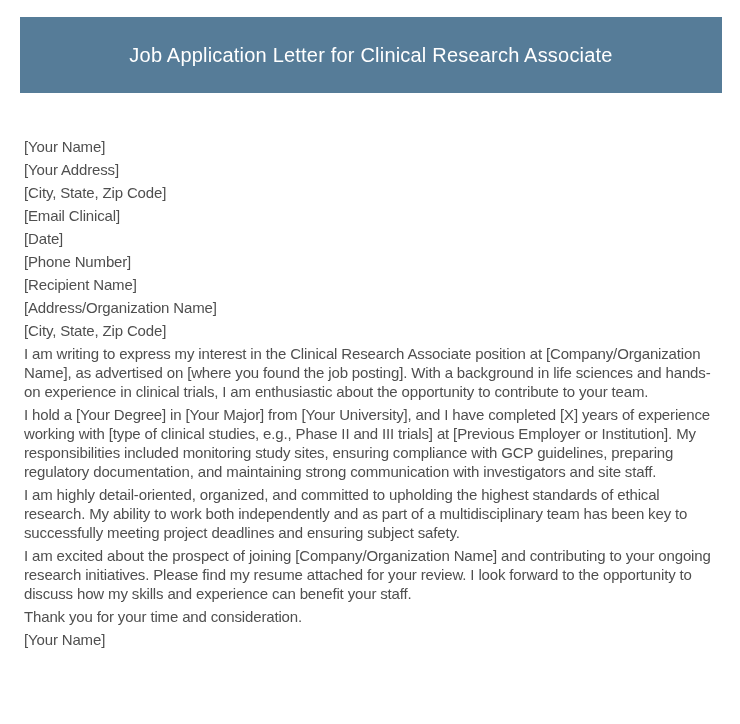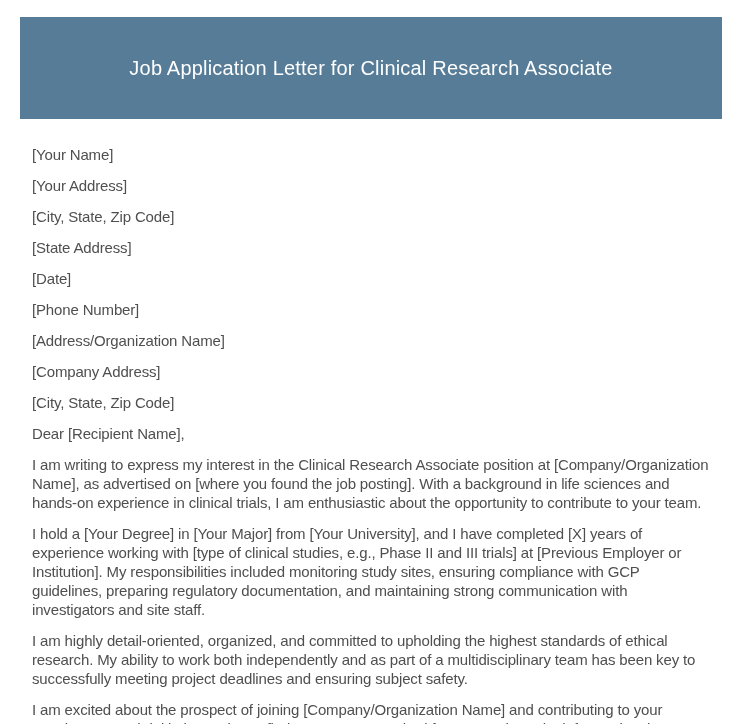--- a/index.html
+++ b/index.html
@@ -12,21 +12,21 @@
     height: 724px;
     position: relative;
     font-family: "Liberation Sans", sans-serif;
     overflow: hidden;
   }
   .title-banner {
     position: absolute;
     left: 20px;
     top: 17px;
     width: 702px;
-    height: 102px;
+    height: 76px;
     background: #567c98;
     display: flex;
     align-items: center;
     justify-content: center;
   }
   .title-banner .title-text {
     color: #ffffff;
     font-size: 20px;
     font-weight: 500;
     letter-spacing: 0.2px;
@@ -37,49 +37,48 @@
     left: 20px;
     top: 133px;
     width: 704px;
     color: #4f4f4f;
     font-size: 15px;
     line-height: 19px;
     letter-spacing: -0.15px;
   }
   .letter-body .line,
   .letter-body .para {
-    margin: 12px;
+    margin: 4px;
     padding: 0;
   }
 </style>
 </head>
 <body>
 
 <div class="title-banner" style="background: rgb(86, 124, 152);">
   <div class="title-text" style="color: rgb(255, 255, 255);">Job Application Letter for Clinical Research Associate</div>
 </div>
 
 <div class="letter-body" style="color: rgb(79, 79, 79);">
 
   <div>
       <div class="line">[Your Name]</div>
       <div class="line">[Your Address]</div>
       <div class="line">[City, State, Zip Code]</div>
-      <div class="line">[State Address]</div>
+      <div class="line">[Email Clinical]</div>
       <div class="line">[Date]</div>
       <div class="line">[Phone Number]</div>
     </div>
 
   <div>
+      <div class="line">[Recipient Name]</div>
       <div class="line">[Address/Organization Name]</div>
-      <div class="line">[Company Address]</div>
       <div class="line">[City, State, Zip Code]</div>
     </div>
 
-  <div class="line">Dear [Recipient Name],</div>
 
   <div>
       <div class="para">I am writing to express my interest in the Clinical Research Associate position at [Company/Organization Name], as advertised on [where you found the job posting]. With a background in life sciences and hands-on experience in clinical trials, I am enthusiastic about the opportunity to contribute to your team.</div>
       <div class="para">I hold a [Your Degree] in [Your Major] from [Your University], and I have completed [X] years of experience working with [type of clinical studies, e.g., Phase II and III trials] at [Previous Employer or Institution]. My responsibilities included monitoring study sites, ensuring compliance with GCP guidelines, preparing regulatory documentation, and maintaining strong communication with investigators and site staff.</div>
       <div class="para">I am highly detail-oriented, organized, and committed to upholding the highest standards of ethical research. My ability to work both independently and as part of a multidisciplinary team has been key to successfully meeting project deadlines and ensuring subject safety.</div>
       <div class="para">I am excited about the prospect of joining [Company/Organization Name] and contributing to your ongoing research initiatives. Please find my resume attached for your review. I look forward to the opportunity to discuss how my skills and experience can benefit your staff.</div>
     </div>
 
   <div class="line">Thank you for your time and consideration.</div>
 

